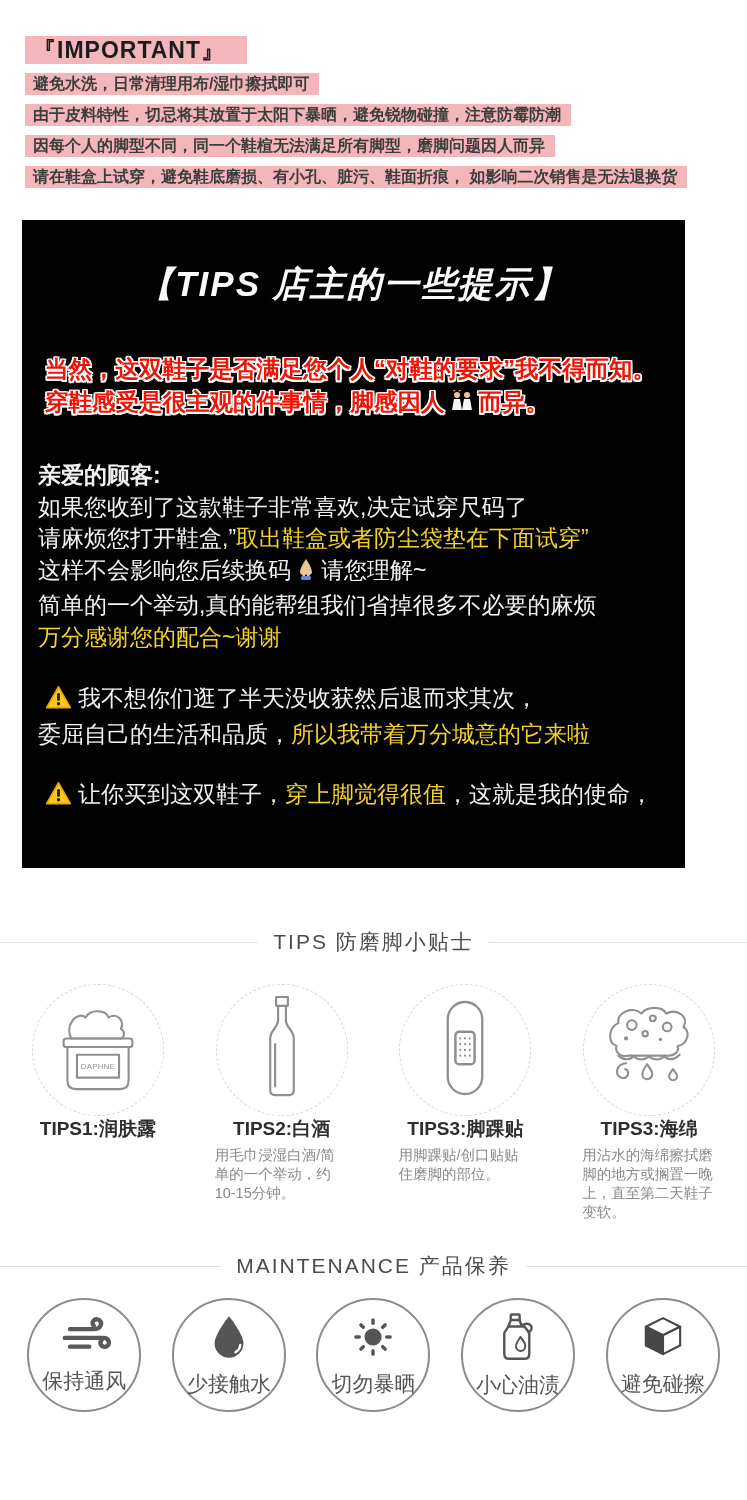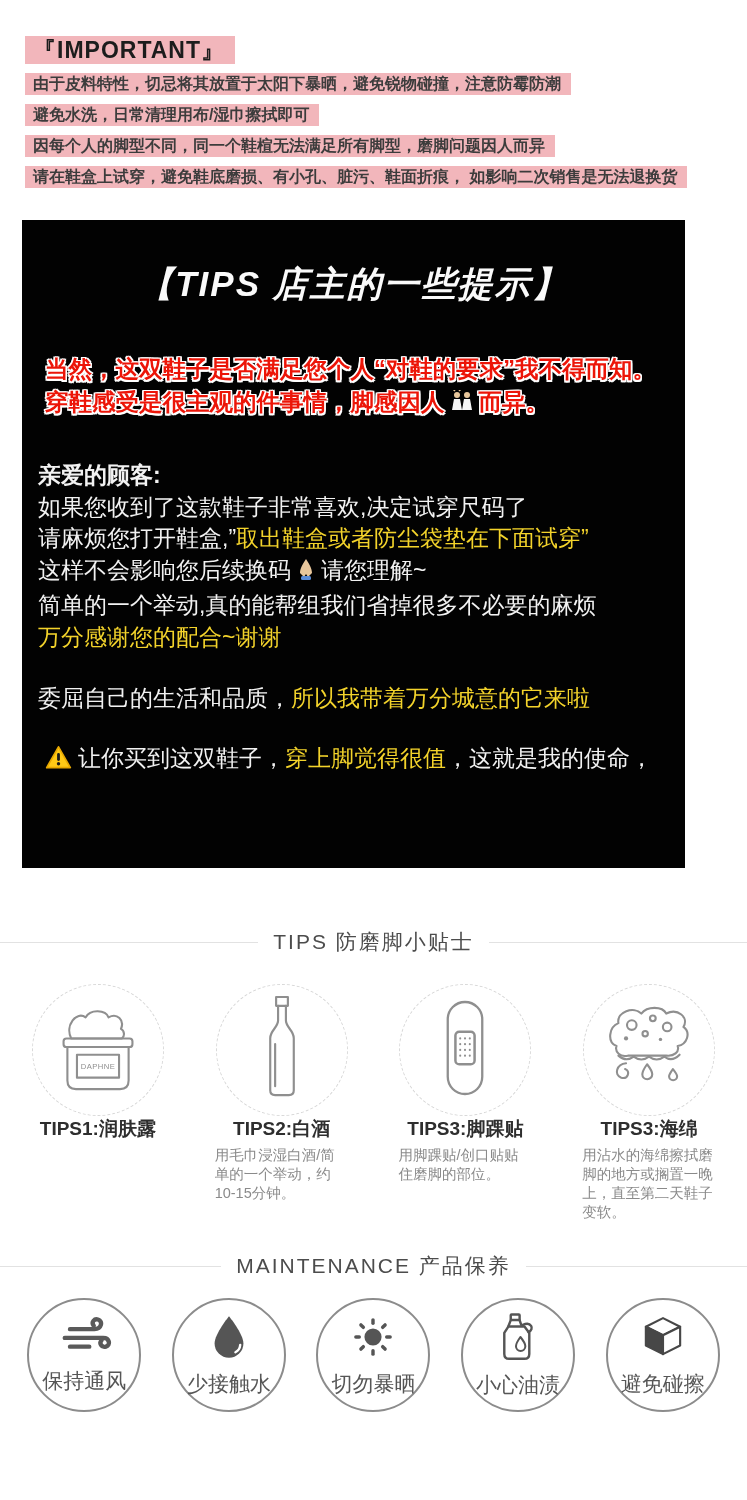--- a/index.html
+++ b/index.html
@@ -3,21 +3,21 @@
 <meta charset="utf-8">
 <style>
   * { margin:0; padding:0; box-sizing:border-box; }
   html,body { width:747px; height:1500px; background:#ffffff; overflow:hidden;
     font-family:"Liberation Sans", sans-serif; }
   .nowrap { white-space:nowrap; }
 
   
   .top-notes { padding:36px 0 0 25px; }
   .imp-title { display:inline-block; background:#F2B6BB; color:#1c1c1c;
-    font-size:23px; font-weight:700; line-height:26px; padding:1px 10px 1px 8px;
+    font-size:23px; font-weight:700; line-height:26px; padding:1px 22px 1px 8px;
     letter-spacing:1px; }
   .note-line { display:table; background:#F2B6BB; color:#3c3c3c;
     font-size:16px; font-weight:700; line-height:18px; padding:2px 10px 2px 8px;
     margin-top:9px; white-space:pre; }
   .top-notes .note-line:first-of-type { margin-top:7px; }
 
   
   .black-box { position:relative; width:663px; height:648px; margin:32px 0 16px 22px;
     background:#020202; overflow:hidden; }
   .box-title { position:absolute; top:41px; left:0; right:0; text-align:center;
@@ -61,22 +61,22 @@
   .solid-circle { width:114px; height:114px; border:2px solid #8c8c8c;
     border-radius:50%; display:flex; flex-direction:column; align-items:center;
     justify-content:center; background:#fff; }
   .maint-label { font-size:21px; color:#565656; margin-top:5px; white-space:nowrap; }
 </style>
 </head>
 <body>
 
 <div class="top-notes">
   <div class="imp-title">『IMPORTANT』</div>
+  <div class="note-line">避免水洗，日常清理用布/湿巾擦拭即可</div>
   <div class="note-line">由于皮料特性，切忌将其放置于太阳下暴晒，避免锐物碰撞，注意防霉防潮</div>
-  <div class="note-line">避免水洗，日常清理用布/湿巾擦拭即可</div>
   <div class="note-line">因每个人的脚型不同，同一个鞋楦无法满足所有脚型，磨脚问题因人而异</div>
   <div class="note-line">请在鞋盒上试穿，避免鞋底磨损、有小孔、脏污、鞋面折痕， 如影响二次销售是无法退换货</div>
 </div>
 
 <div class="black-box">
   <div class="box-title">【TIPS 店主的一些提示】</div>
 
   <div class="red-block nowrap">
     <div>当然，这双鞋子是否满足您个人“对鞋的要求”我不得而知。</div>
     <div><span>穿鞋感受是很主观的件事情，脚感因人</span><span class="emoji-slot"><svg width="26" height="24" viewBox="0 0 26 24">
@@ -95,20 +95,25 @@
     <div><span>请麻烦您打开鞋盒,”</span><span class="yellow">取出鞋盒或者防尘袋垫在下面试穿”</span></div>
     <div><span>这样不会影响您后续换码</span><span class="emoji-slot"><svg width="22" height="24" viewBox="0 0 22 24">
             <path d="M11 1 C8 6 5 10 5 15 L9 19 L11 16 L13 19 L17 15 C17 10 14 6 11 1 Z" fill="#E9C79B"></path>
             <rect x="6" y="18" width="10" height="4" rx="1.5" fill="#5B8DD9"></rect>
           </svg></span><span>请您理解~</span></div>
     <div>简单的一个举动,真的能帮组我们省掉很多不必要的麻烦</div>
     <div class="yellow">万分感谢您的配合~谢谢</div>
   </div>
 
   <div class="warn-block nowrap">
+    <div><span class="warn-icon"><svg width="27" height="25" viewBox="0 0 48 44">
+            <path d="M24 3 L45 40 L3 40 Z" fill="#FFC916" stroke="#E8A800" stroke-width="3" stroke-linejoin="round"></path>
+            <rect x="21.5" y="14" width="5" height="14" rx="2.5" fill="#1a1a1a"></rect>
+            <circle cx="24" cy="33" r="3" fill="#1a1a1a"></circle>
+          </svg></span><span>我不想你们逛了半天没收获然后退而求其次，</span></div>
     <div><span>委屈自己的生活和品质，</span><span class="yellow">所以我带着万分城意的它来啦</span></div>
     <div class="warn-gap"><span class="warn-icon"><svg width="27" height="25" viewBox="0 0 48 44">
             <path d="M24 3 L45 40 L3 40 Z" fill="#FFC916" stroke="#E8A800" stroke-width="3" stroke-linejoin="round"></path>
             <rect x="21.5" y="14" width="5" height="14" rx="2.5" fill="#1a1a1a"></rect>
             <circle cx="24" cy="33" r="3" fill="#1a1a1a"></circle>
           </svg></span><span>让你买到这双鞋子，</span><span class="yellow">穿上脚觉得很值</span><span>，这就是我的使命，</span></div>
   </div>
 </div>
 
 <div class="section-header tips-header">

